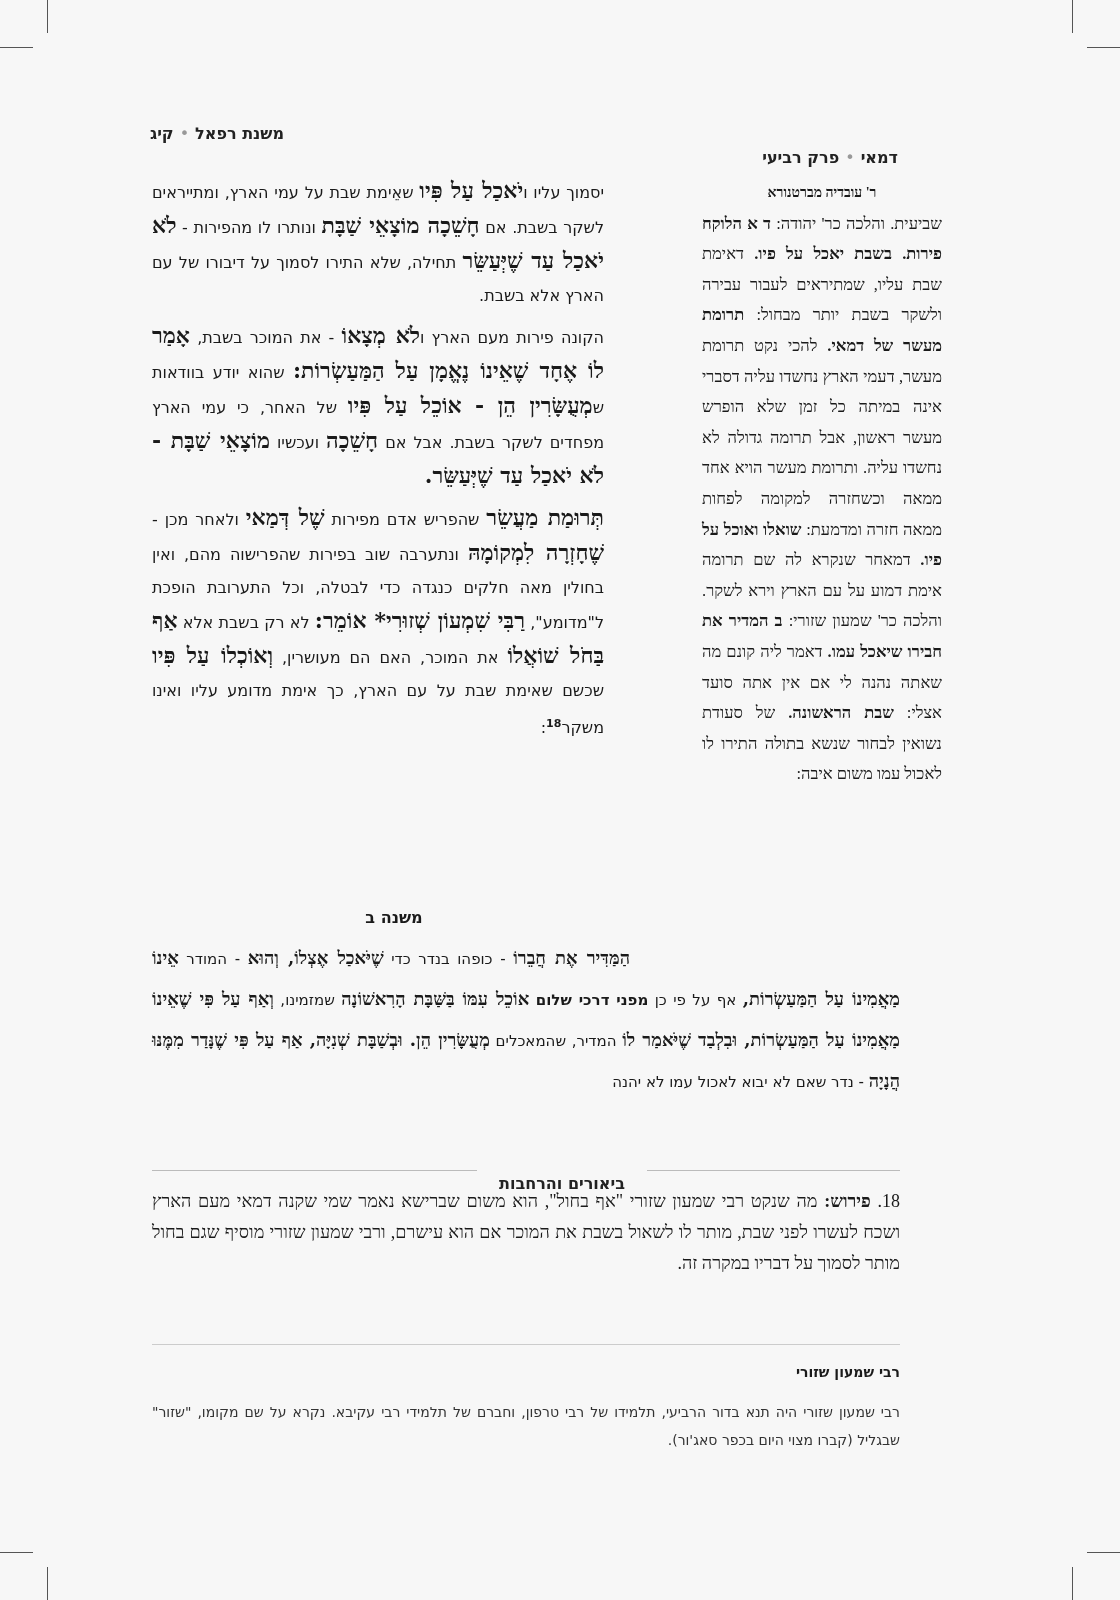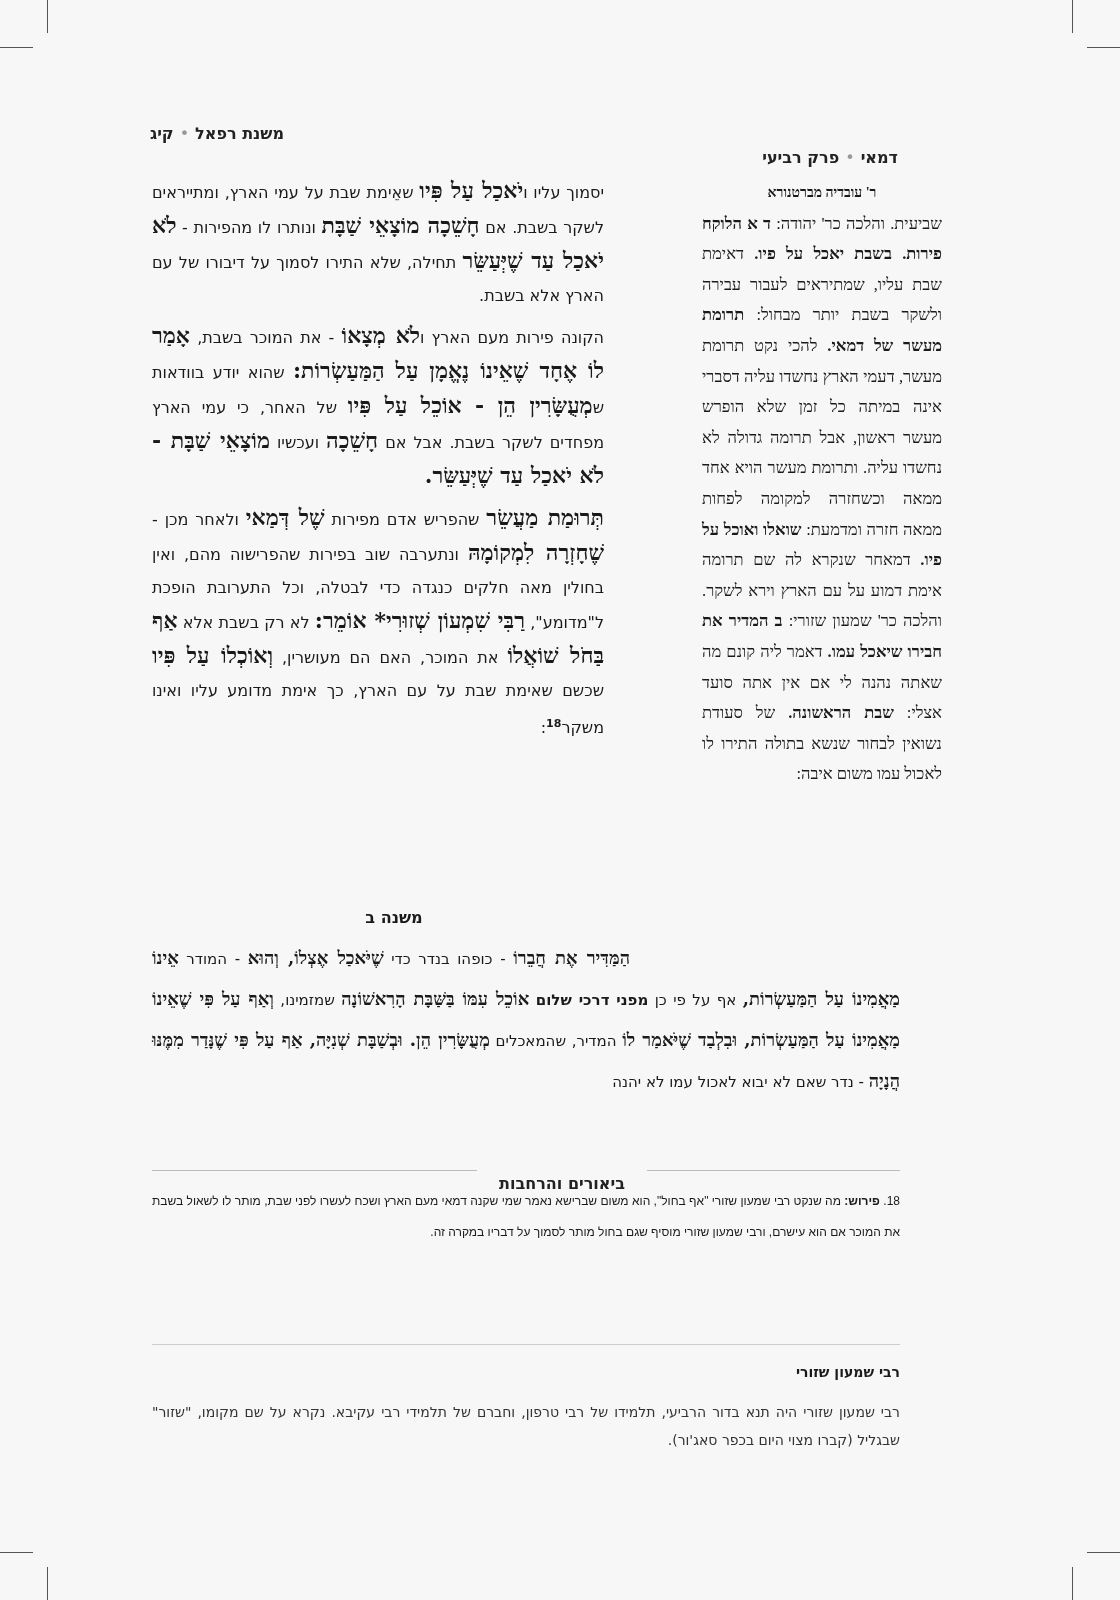--- a/index.html
+++ b/index.html
@@ -54,21 +54,21 @@
     position: absolute; top: 1158px; left: 152px; width: 748px; height: 22px;
   }
   .notes-heading .line { position: absolute; top: 12px; height: 1px; background: #bbb; }
   .notes-heading .label {
     position: absolute; left: 330px; width: 160px; top: 16px; text-align: center;
     direction: rtl; font-family: "DejaVu Sans", sans-serif; font-size: 16px; font-weight: bold; color: #222;
   }
   .note {
     position: absolute; top: 1186px; left: 152px; width: 748px;
     direction: rtl; text-align: justify;
-    font-family: Liberation Sans, sans-serif; font-size: 12px; line-height: 31px;
+    font-family: Liberation Serif, serif; font-size: 18px; line-height: 31px;
   }
   .divider { position: absolute; top: 1344px; left: 152px; width: 748px; height: 1px; background: #ccc; }
   .bio-title {
     position: absolute; top: 1364px; left: 152px; width: 748px;
     direction: rtl; font-family: "DejaVu Sans", sans-serif; font-weight: bold; font-size: 14px;
   }
   .bio {
     position: absolute; top: 1390px; left: 152px; width: 748px;
     direction: rtl; text-align: justify;
     font-family: "DejaVu Sans", sans-serif; font-size: 14px; line-height: 28px; color: #333; margin-top: 8px;

